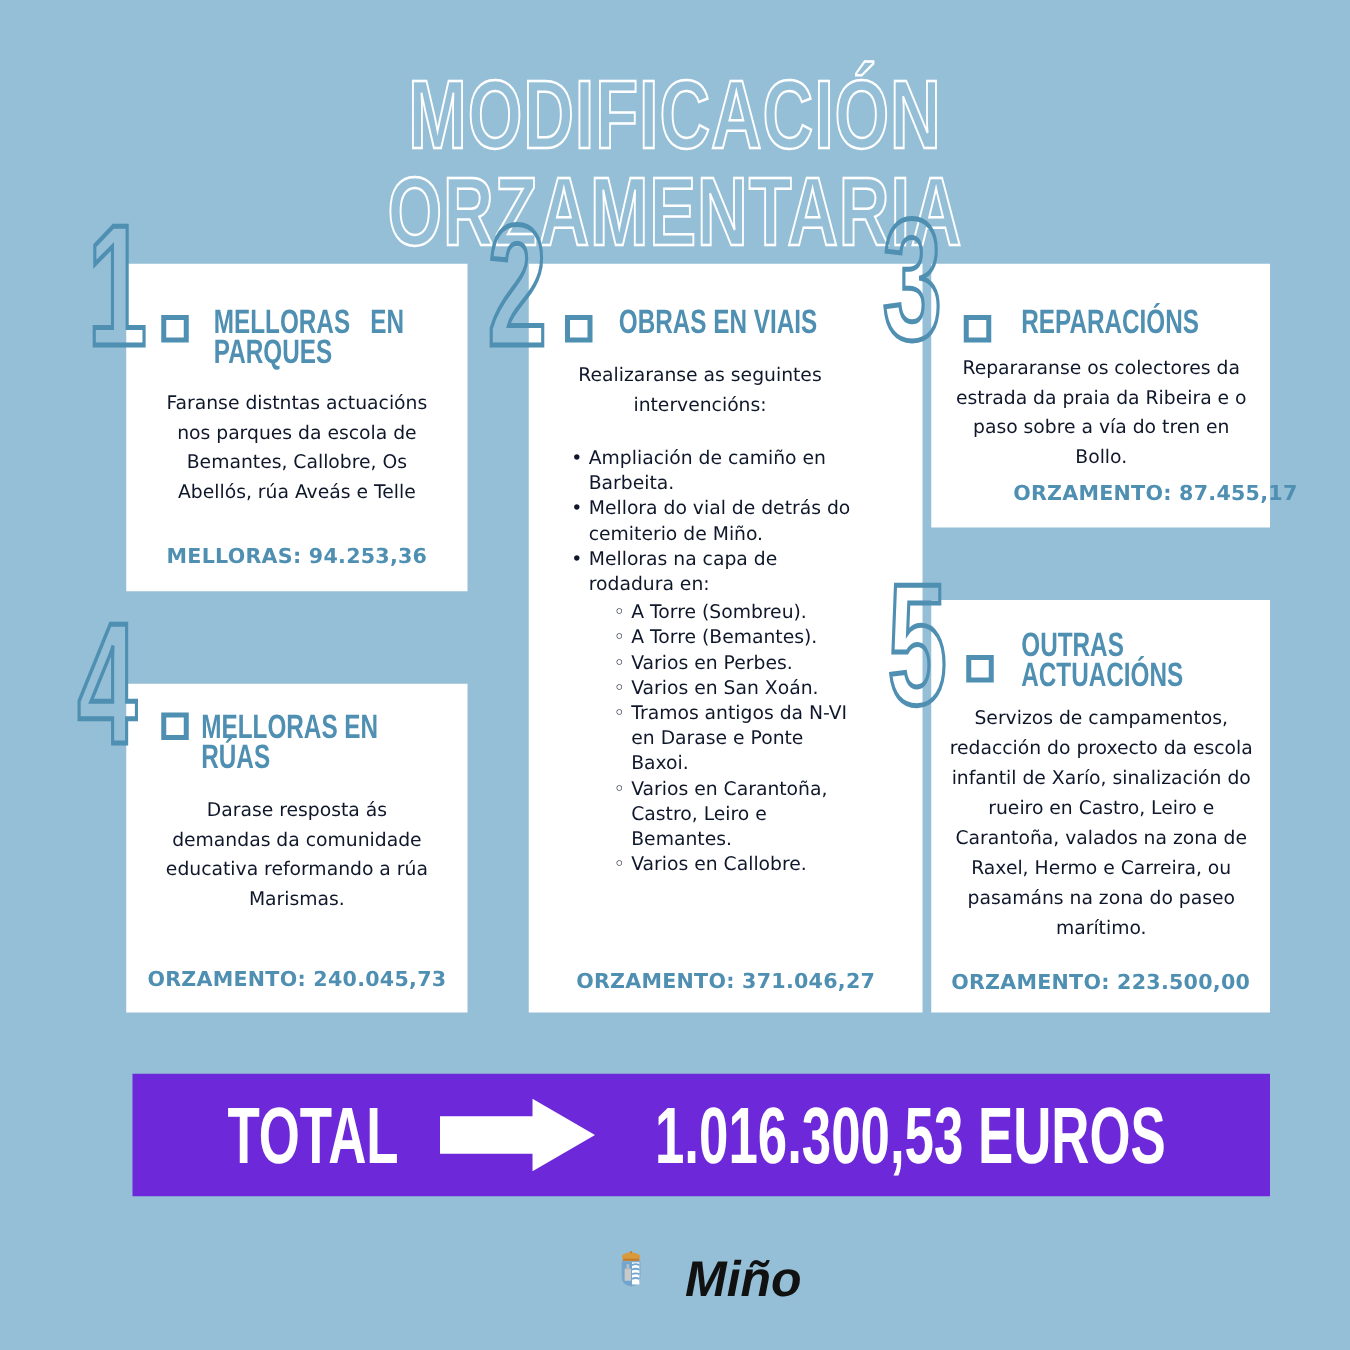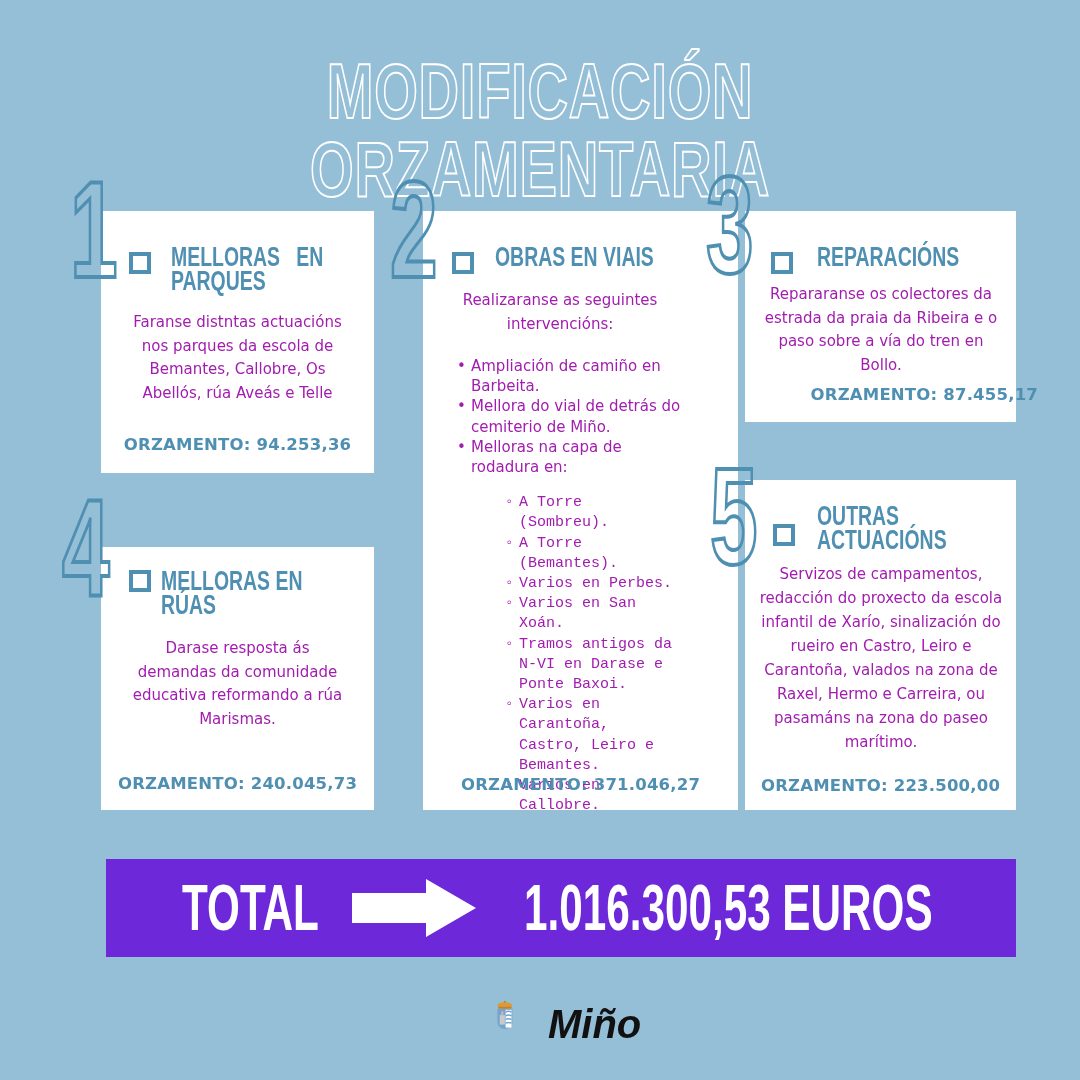--- a/index.html
+++ b/index.html
@@ -21,30 +21,30 @@
   }
   .sq {
     position:absolute; width:14px; height:14px; border:4px solid #4f8fb2; background:#fff;
   }
   .head {
     position:absolute; font-family:"Liberation Sans", sans-serif; font-weight:bold;
     font-size:27px; line-height:24px; color:#4f8fb2; transform:scaleX(0.72);
     transform-origin:left top; white-space:nowrap; text-transform:uppercase;
   }
   .body {
-    position:absolute; text-align:center; font-size:15px; line-height:23.5px; color:#a21caf;
+    position:absolute; text-align:center; font-size:15px; line-height:23.5px; color:#0f172a;
   }
   .budget {
     position:absolute; left:0; width:100%; text-align:center; font-weight:bold;
     font-size:16.5px; color:#4f8fb2; letter-spacing:0.2px;
   }
   ul.l1 { margin:0; padding:0 0 0 18px; list-style:none; text-align:left; }
   ul.l1 > li { position:relative; padding-left:14px; }
   ul.l1 > li::before { content:"•"; position:absolute; left:0; top:0; }
-  ul.l2 { margin:16px; padding:0 0 0 18px; list-style:none;font-family:Liberation Mono, monospace; }
+  ul.l2 { margin:2px; padding:0 0 0 18px; list-style:none; }
   ul.l2 > li { position:relative; padding-left:14px; }
   ul.l2 > li::before { content:"◦"; position:absolute; left:0; top:0; }
   .total {
     position:absolute; left:106px; top:859px; width:910px; height:98px; background:#6d28d9;
   }
   .total .lbl, .total .amt {
     position:absolute; top:14px; font-family:"Liberation Sans", sans-serif; font-weight:bold;
     font-size:64px; line-height:70px; color:#fff; transform:scaleX(0.66); transform-origin:left top;
     white-space:nowrap;
   }
@@ -59,21 +59,21 @@
 <body>
 
 <div class="title">MODIFICACIÓN ORZAMENTARIA</div>
 
 <div class="card" style="left:101px;top:211px;width:273px;height:262px;">
   <div class="head" style="left:70px;top:34px;">
     <div style="white-space:pre">MELLORAS   EN</div>
     <div>PARQUES</div>
   </div>
   <div class="body" style="left:18px;top:100px;width:237px;">Faranse distntas actuacións nos parques da escola de Bemantes, Callobre, Os Abellós, rúa Aveás e Telle</div>
-  <div class="budget" style="top:224px;">ORZAMENTO: 94.253,36</div>
+  <div class="budget" style="top:224px;">MELLORAS: 94.253,36</div>
 </div>
 <div class="bignum" style="left:70px;top:160px;">1</div>
 <div class="sq" style="left:129px;top:252px;"></div>
 
 <div class="card" style="left:423px;top:211px;width:315px;height:599px;">
   <div class="head" style="left:72px;top:34px;">
     <div>OBRAS EN VIAIS</div>
   </div>
   <div class="body" style="left:22px;top:78px;width:230px;">Realizaranse as seguintes intervencións:</div>
   <div class="body" style="left:16px;top:145px;width:250px;text-align:left;line-height:20.2px;font-size:15px;">

